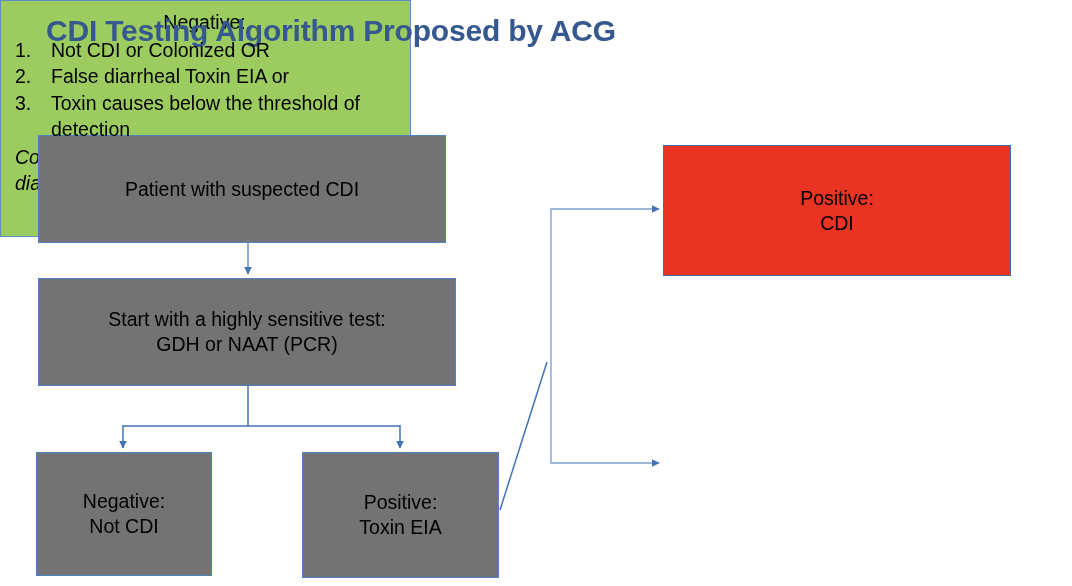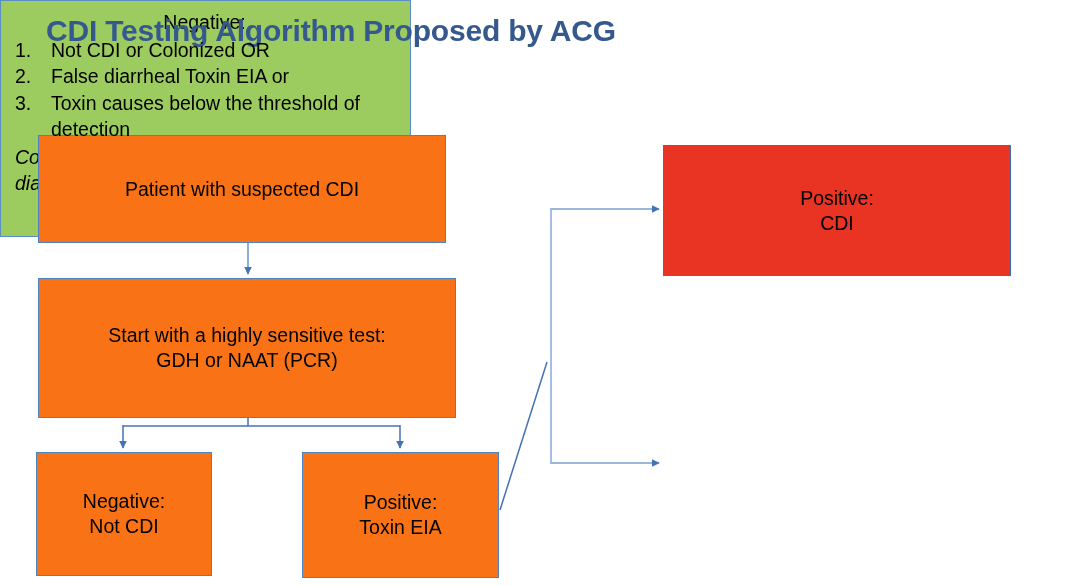--- a/index.html
+++ b/index.html
@@ -31,36 +31,36 @@
     letter-spacing: -0.2px;
     line-height: 1.15;
     white-space: nowrap;
   }
 
   
   .node {
     position: absolute;
     box-sizing: border-box;
     border: 1.6px solid #4E82C0;
-    background: #f97316;
+    background: #737373;
     display: flex;
     align-items: center;
     justify-content: center;
     text-align: center;
     color: #000000;
     font-size: 19.5px;
     line-height: 1.28;
     padding: 4px 8px;
   }
   .node .lines { width: 100%; }
   .node .lines div { white-space: nowrap; }
 
   
   #node-patient      { left: 38px;  top: 135px; width: 408px; height: 108px; }
-  #node-sensitive    { left: 38px;  top: 278px; width: 418px; height: 140px; }
+  #node-sensitive    { left: 38px;  top: 278px; width: 418px; height: 108px; }
   #node-neg-notcdi   { left: 36px;  top: 452px; width: 176px; height: 124px; }
   #node-pos-toxin    { left: 302px; top: 452px; width: 197px; height: 126px; }
 
   #node-positive-cdi {
     left: 663px; top: 145px; width: 348px; height: 131px;
     background: #E93323;
     border: 1.6px solid #3F6FAE;
   }
 
   #node-negative-list {

